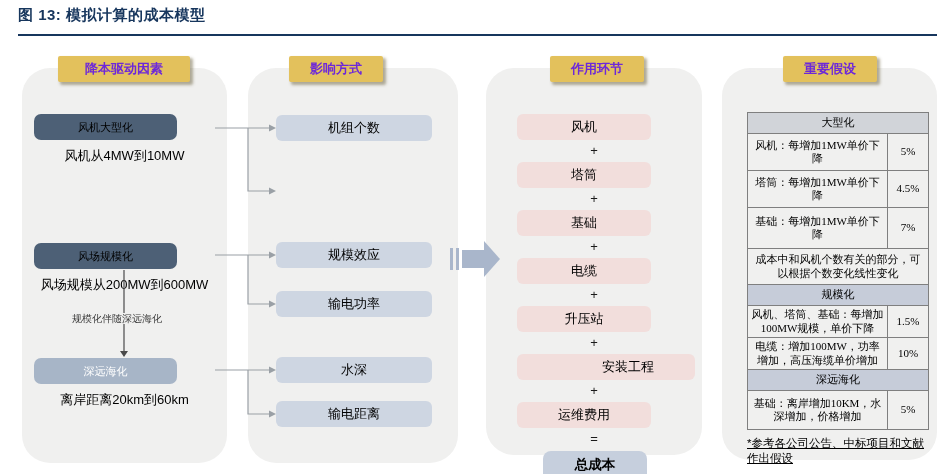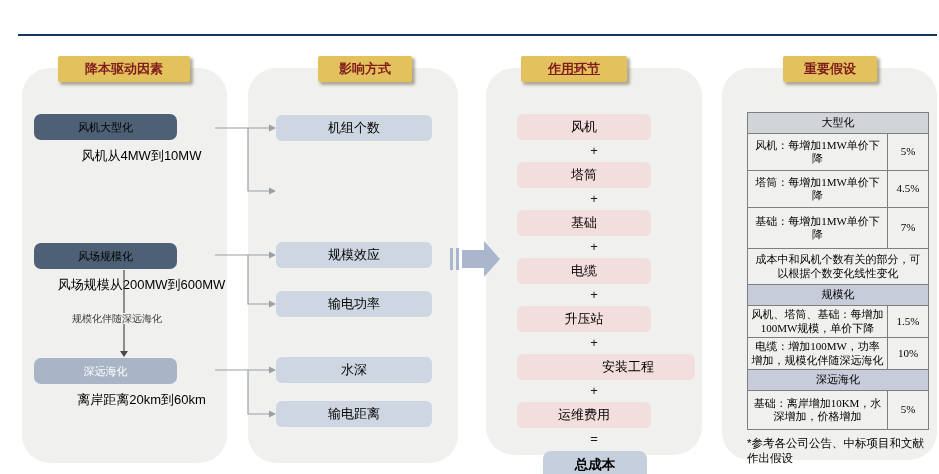--- a/index.html
+++ b/index.html
@@ -6,51 +6,52 @@
   .canvas{position:relative;width:939px;height:474px;overflow:hidden;background:#ffffff;
           font-family:"Liberation Sans","DejaVu Sans",sans-serif;color:#000;}
   .fig-title{position:absolute;left:18px;top:6px;font-size:15px;font-weight:bold;color:#17365d;letter-spacing:.5px;}
   .title-rule{position:absolute;left:18px;top:34px;width:919px;height:2px;background:#17365d;}
   .panel{position:absolute;background:#f0f0ef;border-radius:28px;z-index:0;}
   .p1{left:22px;top:68px;width:205px;height:395px;}
   .p2{left:248px;top:68px;width:210px;height:395px;}
   .p3{left:486px;top:68px;width:216px;height:387px;}
   .p4{left:722px;top:68px;width:215px;height:392px;}
   .overlay{position:absolute;left:0;top:0;width:939px;height:474px;z-index:3;pointer-events:none;}
-  .badge{position:absolute;top:56px;height:26px;line-height:26px;background:#e3c15c;color:#7f1d1d;
+  .badge{position:absolute;top:56px;height:26px;line-height:26px;background:#e3c15c;color:#6d28d9;
          font-size:13px;font-weight:bold;text-align:center;border-radius:2px;
          box-shadow:2.5px 2.5px 3px rgba(90,80,40,.45);z-index:5;}
-  .b1{left:58px;width:132px;} .b2{left:318px;width:94px;} .b3{left:521px;width:106px;text-decoration:underline;} .b4{left:783px;width:94px;}
+  .b1{left:58px;width:132px;} .b2{left:289px;width:94px;} .b3{left:550px;width:94px;} .b4{left:783px;width:94px;}
   .dbox{position:absolute;left:34px;width:143px;height:26px;line-height:26px;text-align:center;
         background:#4d6076;color:#000;font-size:11px;border-radius:7px;z-index:2;}
   .dbox.light{background:#a7b5c7;color:#ffffff;}
-  .dnote{position:absolute;left:22px;width:205px;text-align:center;font-size:13px;color:#000;z-index:2;padding-left:17px;}
+  .dnote{position:absolute;left:22px;width:205px;text-align:center;font-size:13px;color:#000;z-index:2;}
   .arrow-label{position:absolute;left:22px;width:190px;text-align:center;font-size:10px;color:#3a3a3a;z-index:4;}
   .arrow-label span{background:#f0f0ef;padding:0 3px;}
   .mbox{position:absolute;left:276px;width:156px;height:26px;line-height:26px;text-align:center;
         background:#ced6e2;color:#000;font-size:13px;border-radius:6px;z-index:2;}
   .sbox{position:absolute;left:517px;width:134px;height:26px;line-height:26px;text-align:center;
         background:#f2dedc;color:#000;font-size:13px;border-radius:6px;z-index:2;}
   .op{position:absolute;left:517px;width:154px;height:20px;line-height:20px;text-align:center;
       font-size:13px;color:#1a1a1a;z-index:2;}
   .total{position:absolute;left:543px;top:451px;width:104px;height:30px;line-height:27px;text-align:center;
          background:#c6cfdd;color:#000;font-size:13.5px;font-weight:bold;border-radius:8px;z-index:2;}
   table.assump{position:absolute;left:747px;top:112px;width:181px;border-collapse:collapse;z-index:2;
                font-size:11px;color:#000;table-layout:fixed;}
   table.assump td{border:1px solid #7f7f7f;text-align:center;vertical-align:middle;padding:1px 3px;line-height:1.2;font-family:Liberation Serif, serif;}
   td.sec1{background:#d1d4d9;height:18px;}
   td.sec2{background:#c6ccd9;height:18px;}
   col.c-label{width:140px;} col.c-val{width:41px;}
-  .footnote{position:absolute;left:747px;top:436px;width:184px;font-size:11.5px;line-height:1.3;color:#000;z-index:2;}
+  .footnote{position:absolute;left:747px;top:436px;width:184px;font-size:11.5px;line-height:1.3;color:#000;z-index:2;text-decoration:underline;}
 </style>
 </head>
 <body>
 
 <div class="canvas">
 
+  <div class="fig-title">图 13: 模拟计算的成本模型</div>
   <div class="title-rule"></div>
 
   <div class="panel p1"></div>
   <div class="panel p2"></div>
   <div class="panel p3"></div>
   <div class="panel p4"></div>
 
   <svg class="overlay" viewBox="0 0 939 474">
     <g stroke="#9aa0a6" stroke-width="1.2" fill="none">
       <path d="M215 128 L270 128"></path>
@@ -139,21 +140,21 @@
       <td colspan="2">成本中和风机个数有关的部分，可以根据个数变化线性变化</td>
     </tr>
     <tr>
           <td colspan="2" class="sec2">规模化</td>
         </tr>
     <tr style="height:32px;">
       <td>风机、塔筒、基础：每增加100MW规模，单价下降</td>
       <td>1.5%</td>
     </tr>
     <tr style="height:32px;">
-      <td>电缆：增加100MW，功率增加，规模化伴随深远海化</td>
+      <td>电缆：增加100MW，功率增加，高压海缆单价增加</td>
       <td>10%</td>
     </tr>
     <tr>
           <td colspan="2" class="sec2">深远海化</td>
         </tr>
     <tr style="height:39px;">
       <td>基础：离岸增加10KM，水深增加，价格增加</td>
       <td>5%</td>
     </tr>
   </tbody>

